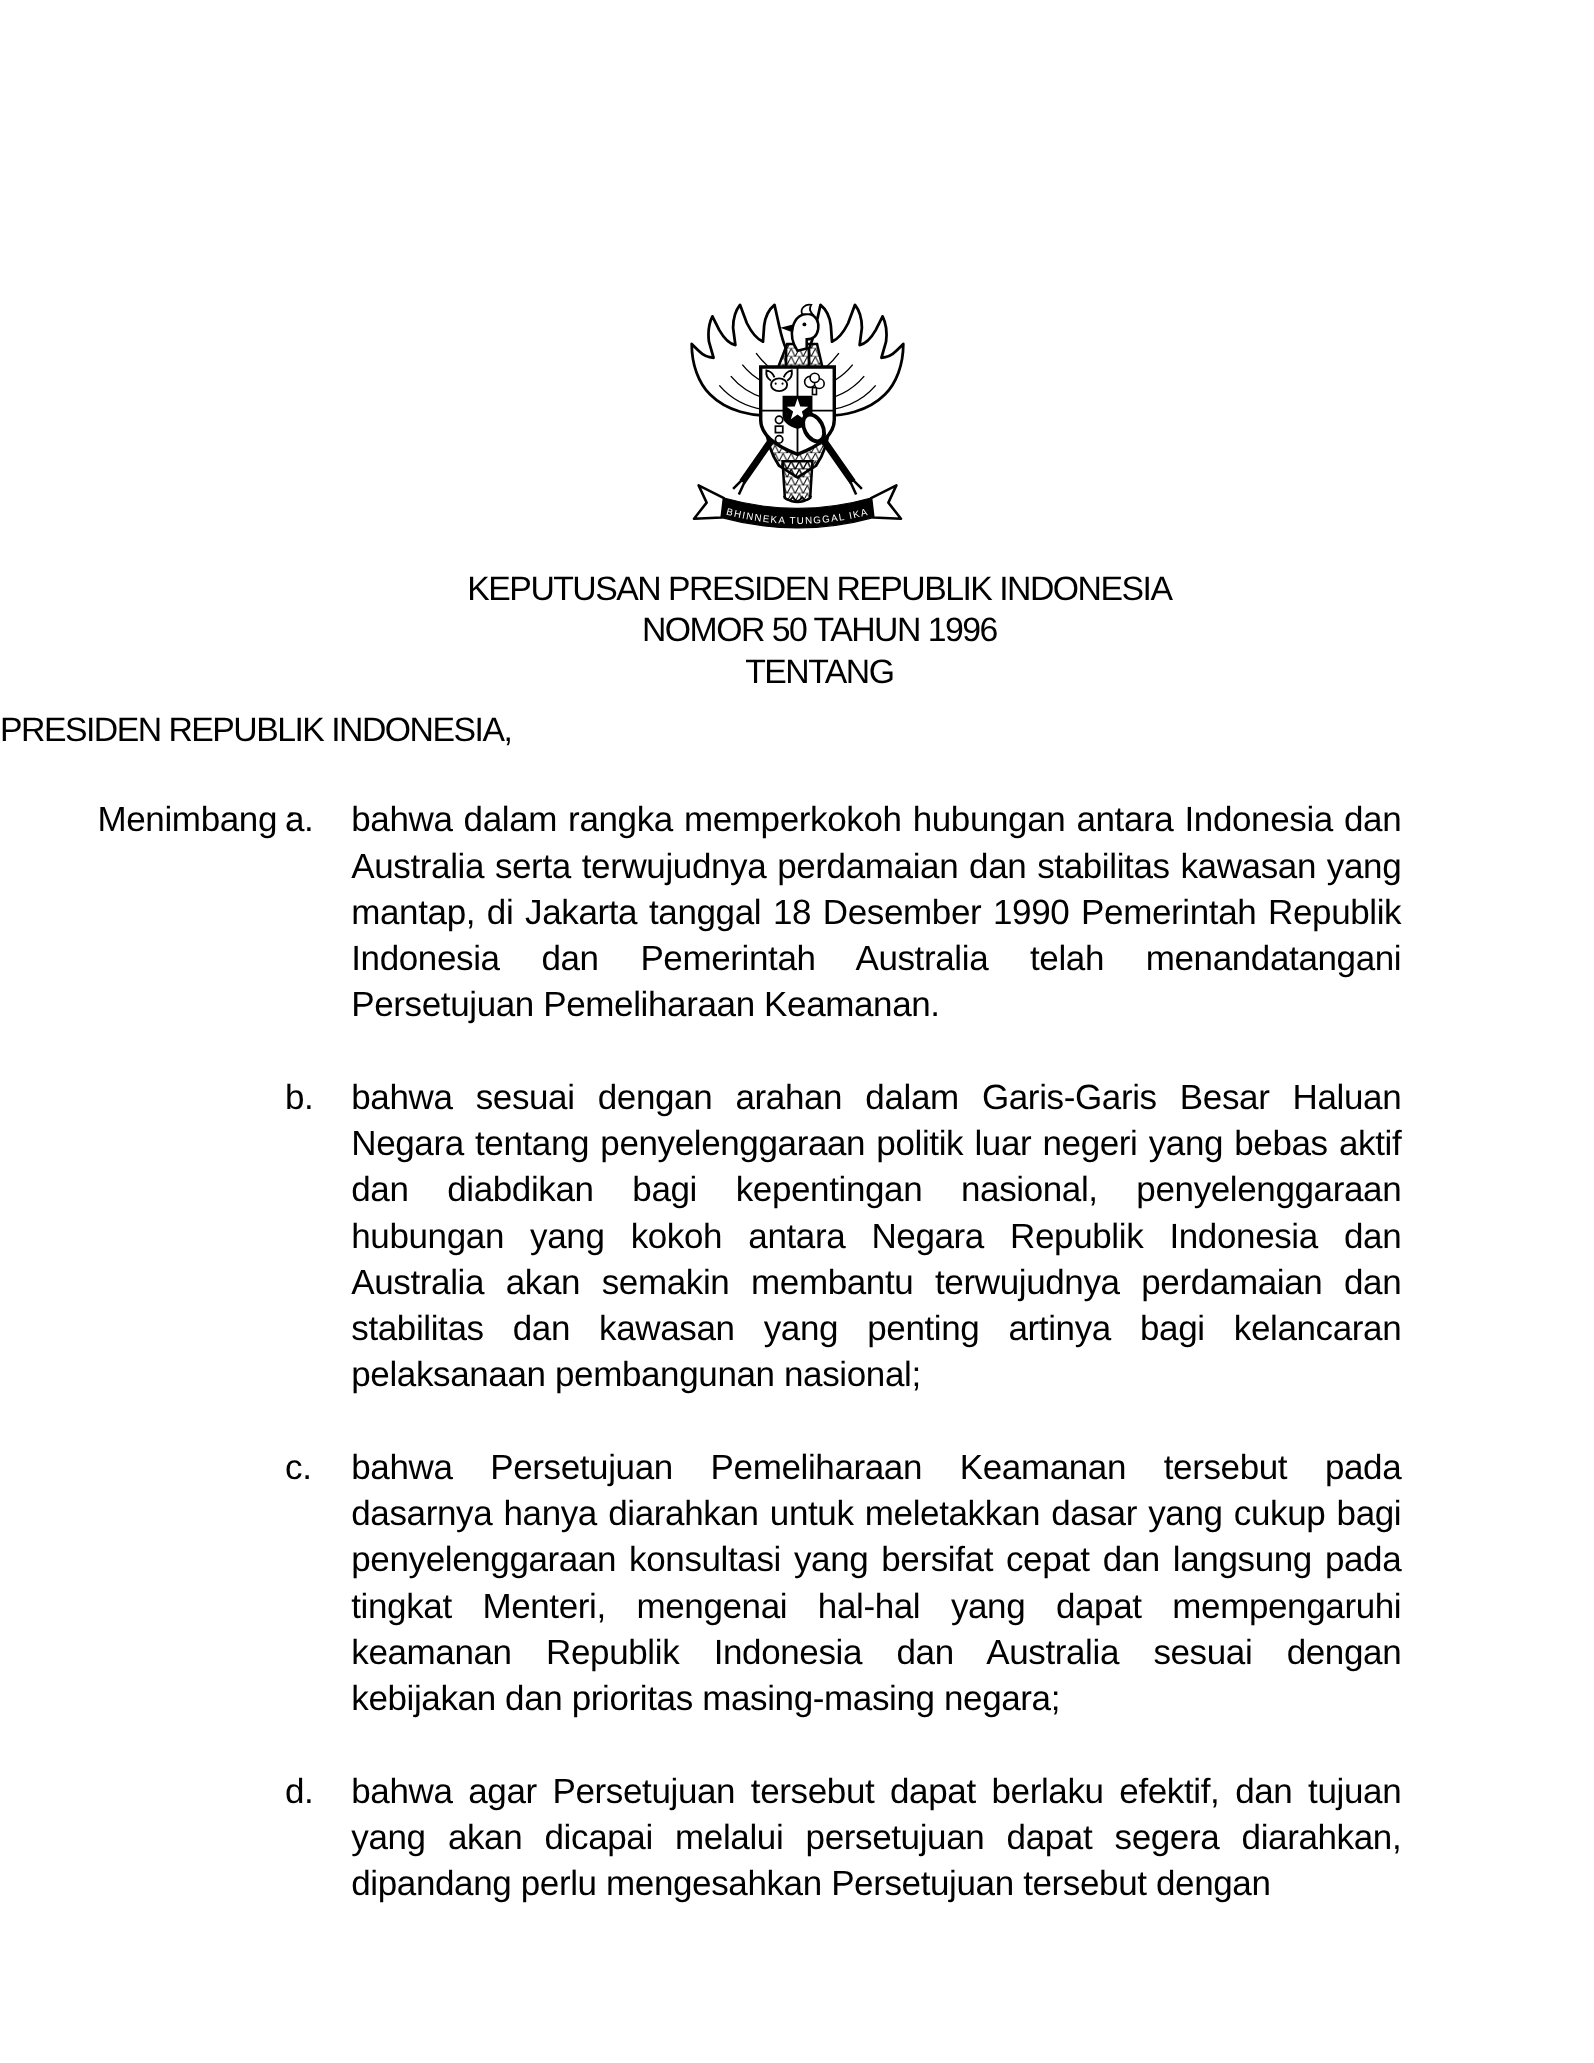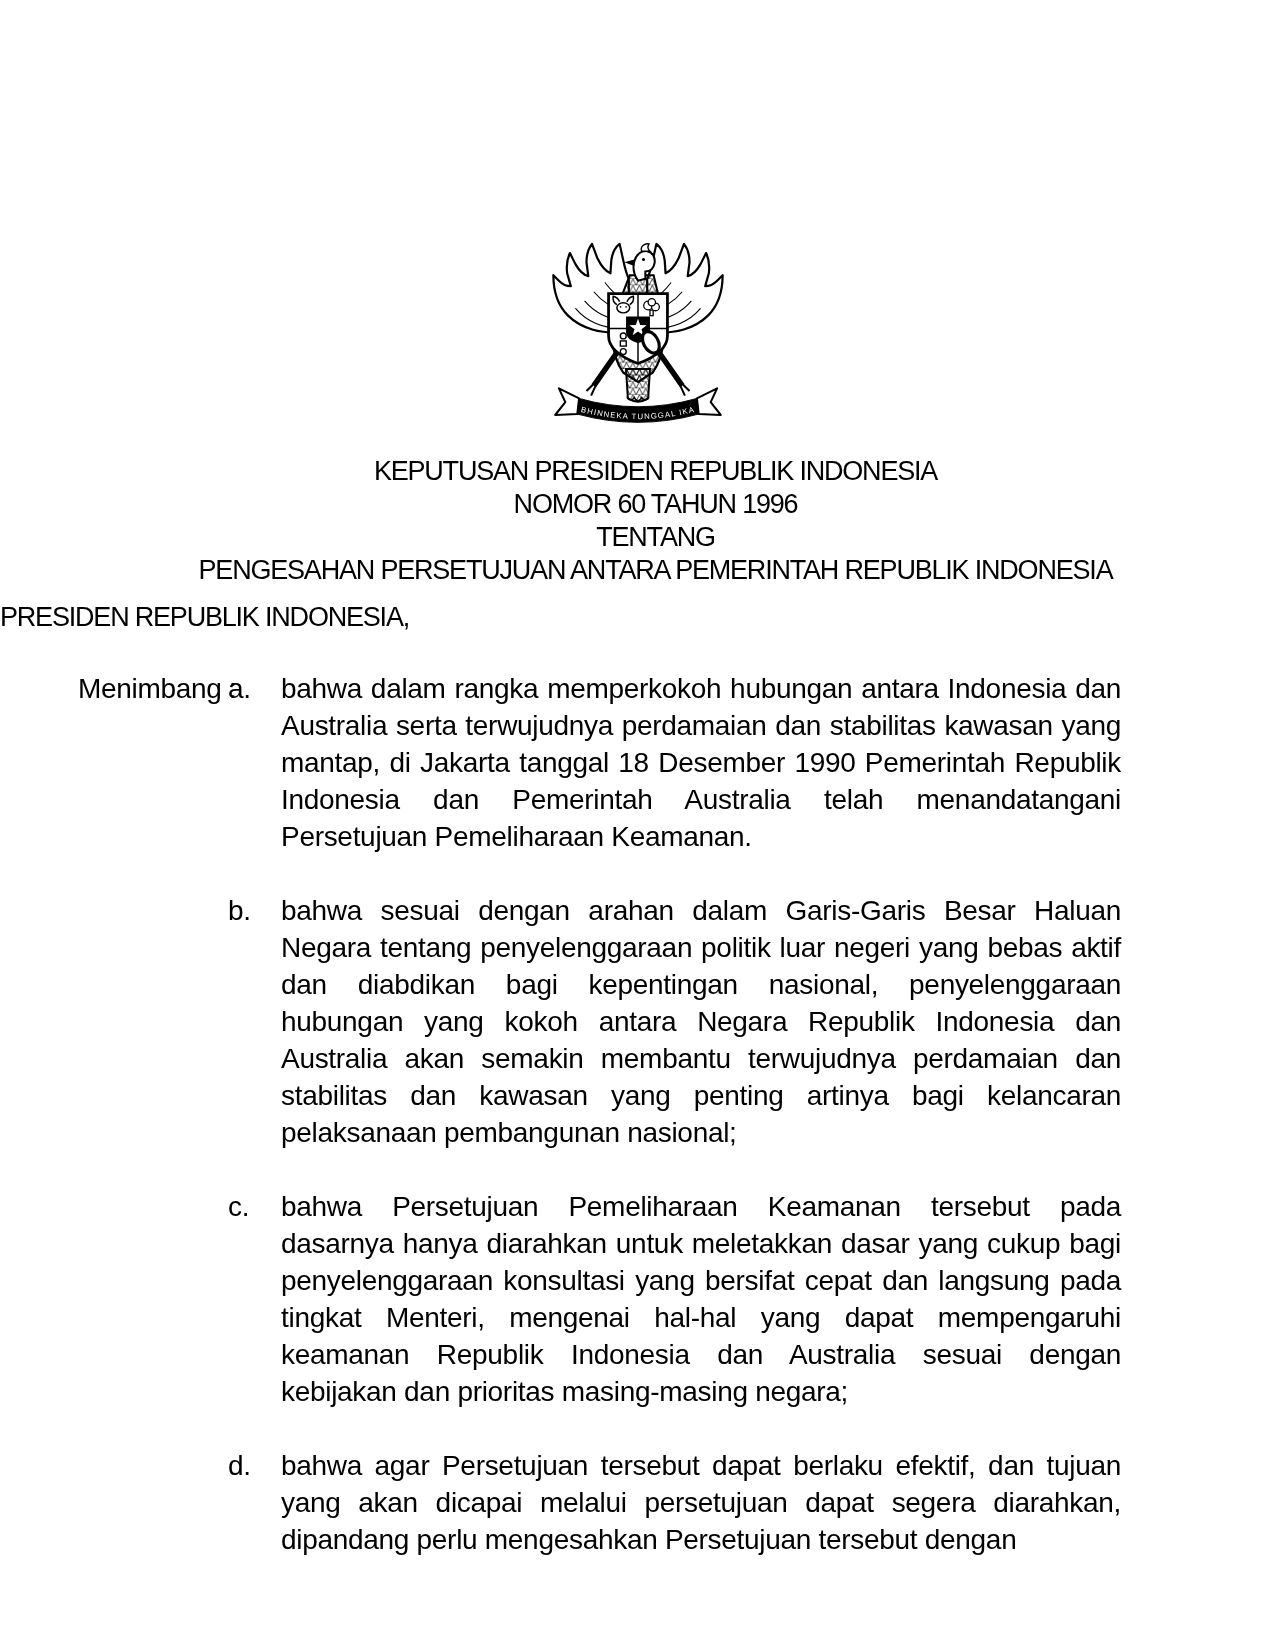--- a/index.html
+++ b/index.html
@@ -125,23 +125,22 @@
       <path d="M164,172 L186,161 L179,176 L190,190 L166,189 Z" fill="#fff" stroke="#000" stroke-width="2.2" stroke-linejoin="round"></path>
       <path d="M36,172 Q100,190 164,172 L166,189 Q100,207 34,189 Z" fill="#000" stroke="#000" stroke-linejoin="round"></path>
       <text font-size="8.5" fill="#fff" letter-spacing="1.2" font-family="Liberation Sans, sans-serif">
         <textPath href="#ribbonArc" startOffset="50%" text-anchor="middle">BHINNEKA TUNGGAL IKA</textPath>
       </text>
     </svg>
   </div>
 
   <div class="title-block">
     <div>KEPUTUSAN PRESIDEN REPUBLIK INDONESIA</div>
-    <div>NOMOR 60 TAHUN 1996</div>
+    <div>NOMOR 50 TAHUN 1996</div>
     <div>TENTANG</div>
-    <div>PENGESAHAN PERSETUJUAN ANTARA PEMERINTAH REPUBLIK INDONESIA</div>
   </div>
 
   <div class="issuer-line">PRESIDEN REPUBLIK INDONESIA,</div>
 
   <div class="considerations">
 
     <div class="consider-row">
       <div class="consider-label">Menimbang :</div>
       <div class="consider-letter">a.</div>
       <div class="consider-text">bahwa dalam rangka memperkokoh hubungan antara Indonesia dan Australia serta terwujudnya perdamaian dan stabilitas kawasan yang mantap, di Jakarta tanggal 18 Desember 1990 Pemerintah Republik Indonesia dan Pemerintah Australia telah menandatangani Persetujuan Pemeliharaan Keamanan.</div>

